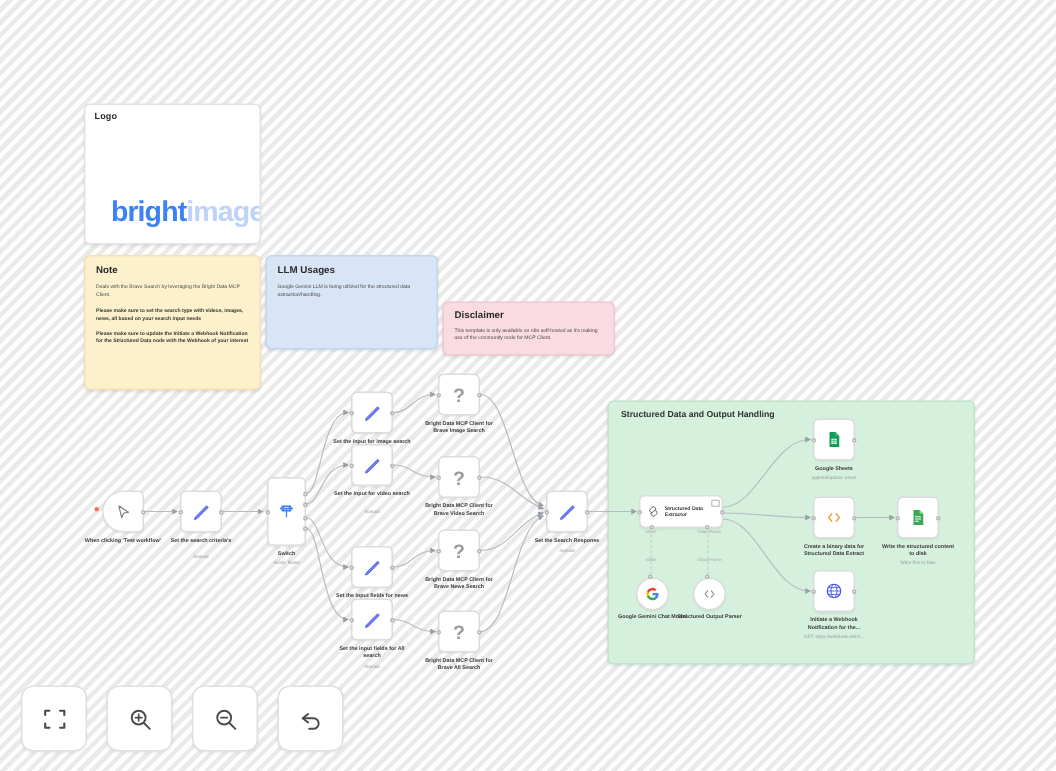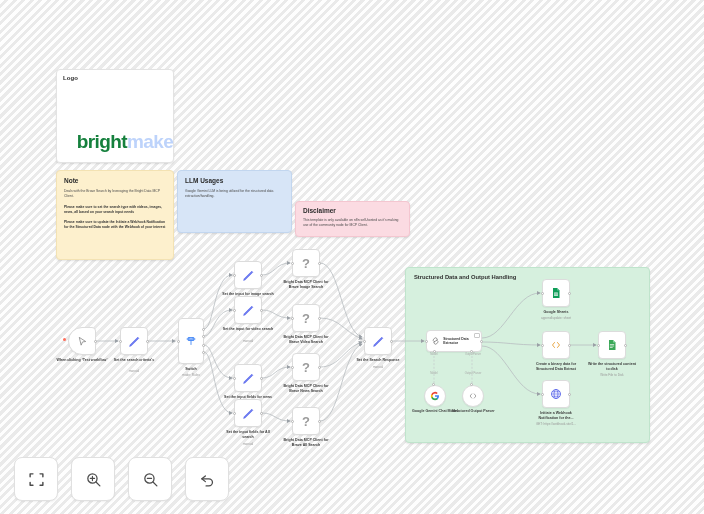--- a/index.html
+++ b/index.html
@@ -34,21 +34,21 @@
     left:56px;top:69px;width:118px;height:94px;
     background:#fff;border:1px solid #e3e3e3;
   }
   #sticky-logo .st-title{font-size:6px;padding:5px 6px 0 6px;letter-spacing:.1px;}
   #logo-box{
     position:absolute;left:5px;top:15px;right:5px;bottom:4px;
     background:#ffffff;display:flex;align-items:flex-end;justify-content:center;
     padding-bottom:7px;box-sizing:border-box;
   }
   .logo-text{font-size:19px;font-weight:bold;letter-spacing:-0.6px;line-height:1;}
-  .logo-bright{color:#15803d;padding-left:20px;}
+  .logo-bright{color:#3b82f6;padding-left:20px;}
   .logo-data{color:#bdd3fb;}
 
   
   #sticky-note{
     left:56px;top:170px;width:118px;height:90px;
     background:#fdf0cd;border:1px solid #f3e2b3;
     padding:6px 7px;
   }
   #sticky-note .st-title{font-size:6.5px;margin-bottom:5px;}
   .note-p{font-size:3.4px;line-height:1.55;margin:0 0 5px 0;color:#4a4a4a;}
@@ -135,21 +135,21 @@
   }
 </style>
 </head>
 <body>
 
 <div id="canvas">
 
   <div class="sticky" id="sticky-logo">
     <div class="st-title">Logo</div>
     <div id="logo-box">
-      <span class="logo-text"><span class="logo-bright">bright</span><span class="logo-data">make</span></span>
+      <span class="logo-text"><span class="logo-bright">bright</span><span class="logo-data">image</span></span>
     </div>
   </div>
 
   <div class="sticky" id="sticky-note">
     <div class="st-title">Note</div>
     <p class="note-p">Deals with the Brave Search by leveraging the Bright Data MCP Client.</p>
     <p class="note-p bold">Please make sure to set the search type with videos, images, news, all based on your search input needs</p>
     <p class="note-p bold">Please make sure to update the Initiate a Webhook Notification for the Structured Data node with the Webhook of your interest</p>
   </div>
 

